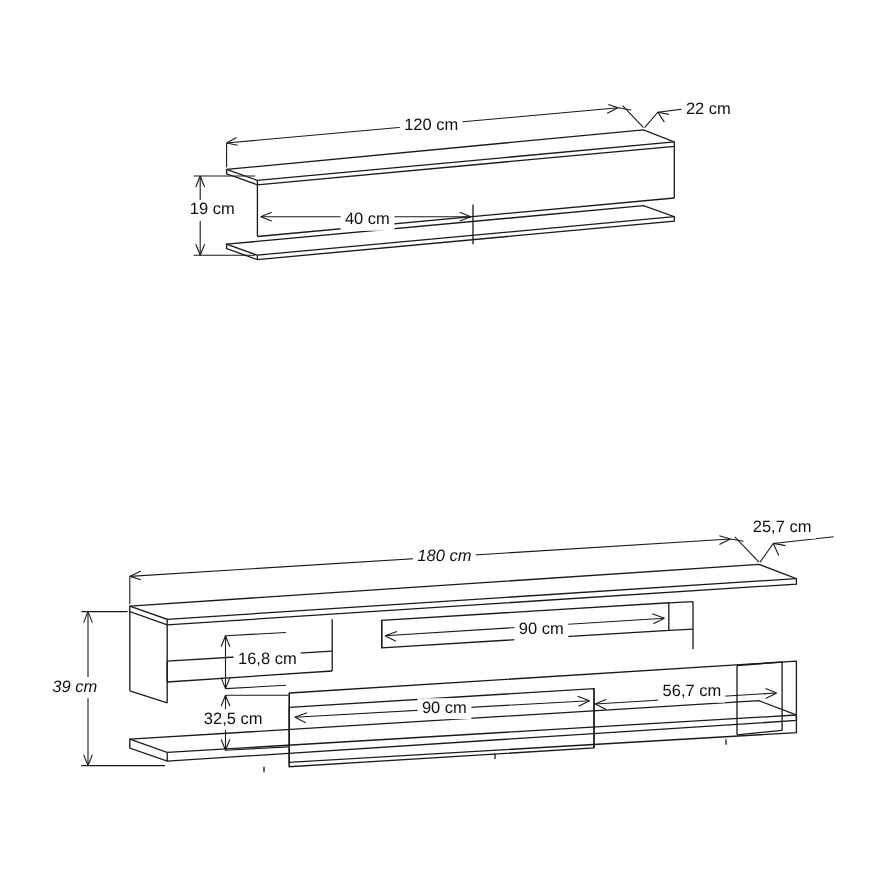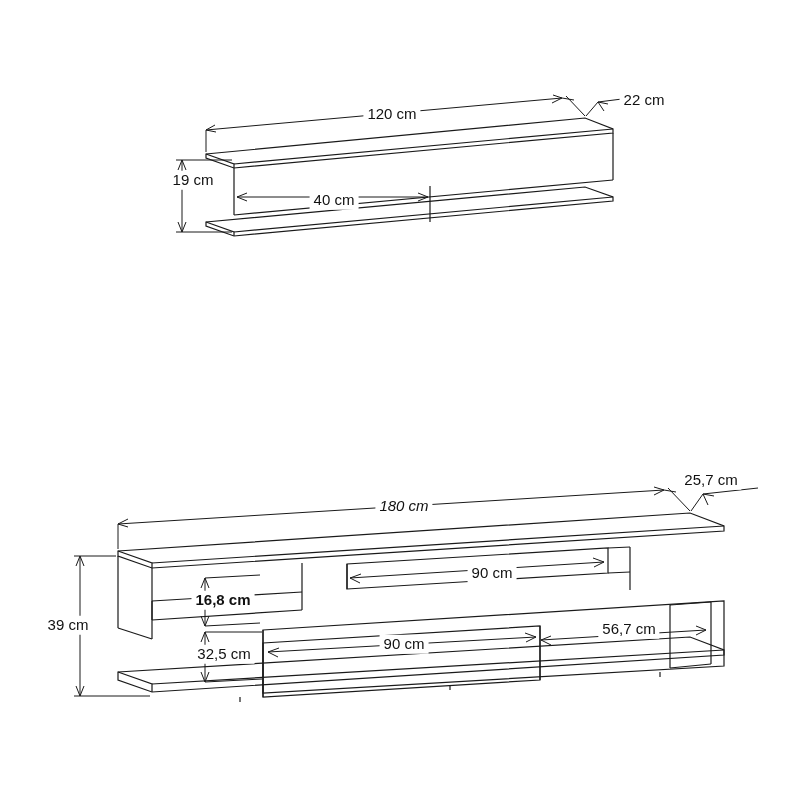--- a/index.html
+++ b/index.html
@@ -189,25 +189,25 @@
         <path d="M 205 682 l -4 -10 m 4 10 l 4 -10"></path>
         <path d="M 205 632 L 262 632"></path>
         <path d="M 205 682 L 262 679"></path>
       </g>
 
     </g>
   </svg>
 
   <div class="dim-label" style="left:392px; top:114px;">120 cm</div>
   <div class="dim-label" style="left:644px; top:100px;">22 cm</div>
-  <div class="dim-label" style="left:193px; top:180px;">19 cm</div>
+  <div class="dim-label" style="left:193px; top:191px;">19 cm</div>
   <div class="dim-label" style="left:334px; top:200px;">40 cm</div>
 
   <div class="dim-label" style="left:404px; top:506px;font-style:italic;">180 cm</div>
   <div class="dim-label" style="left:711px; top:480px;">25,7 cm</div>
-  <div class="dim-label" style="left:68px; top:625px;">39 cm</div>
+  <div class="dim-label" style="left:68px; top:625px;font-style:italic;">39 cm</div>
   <div class="dim-label" style="left:492px; top:573px;">90 cm</div>
-  <div class="dim-label" style="left:223px; top:600px;font-weight:bold;">16,8 cm</div>
+  <div class="dim-label" style="left:243px; top:600px;">16,8 cm</div>
   <div class="dim-label" style="left:404px; top:644px;">90 cm</div>
   <div class="dim-label" style="left:629px; top:629px;text-align:right;">56,7 cm</div>
-  <div class="dim-label" style="left:224px; top:654px;">32,5 cm</div>
+  <div class="dim-label" style="left:212px; top:654px;">32,5 cm</div>
 
 </div>
 
 </body></html>

